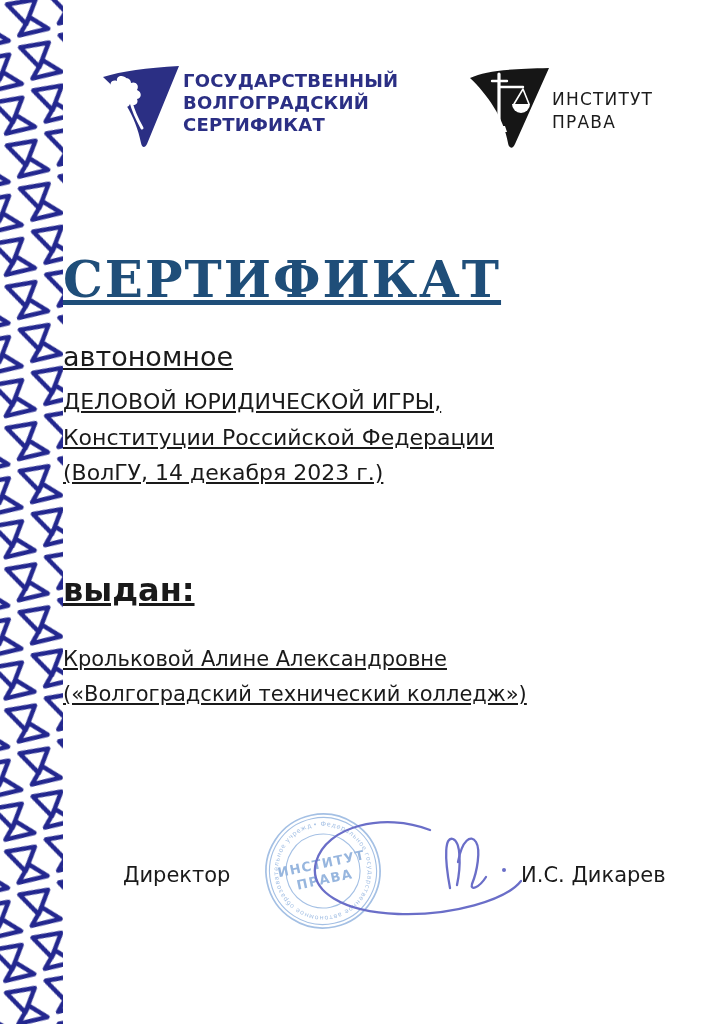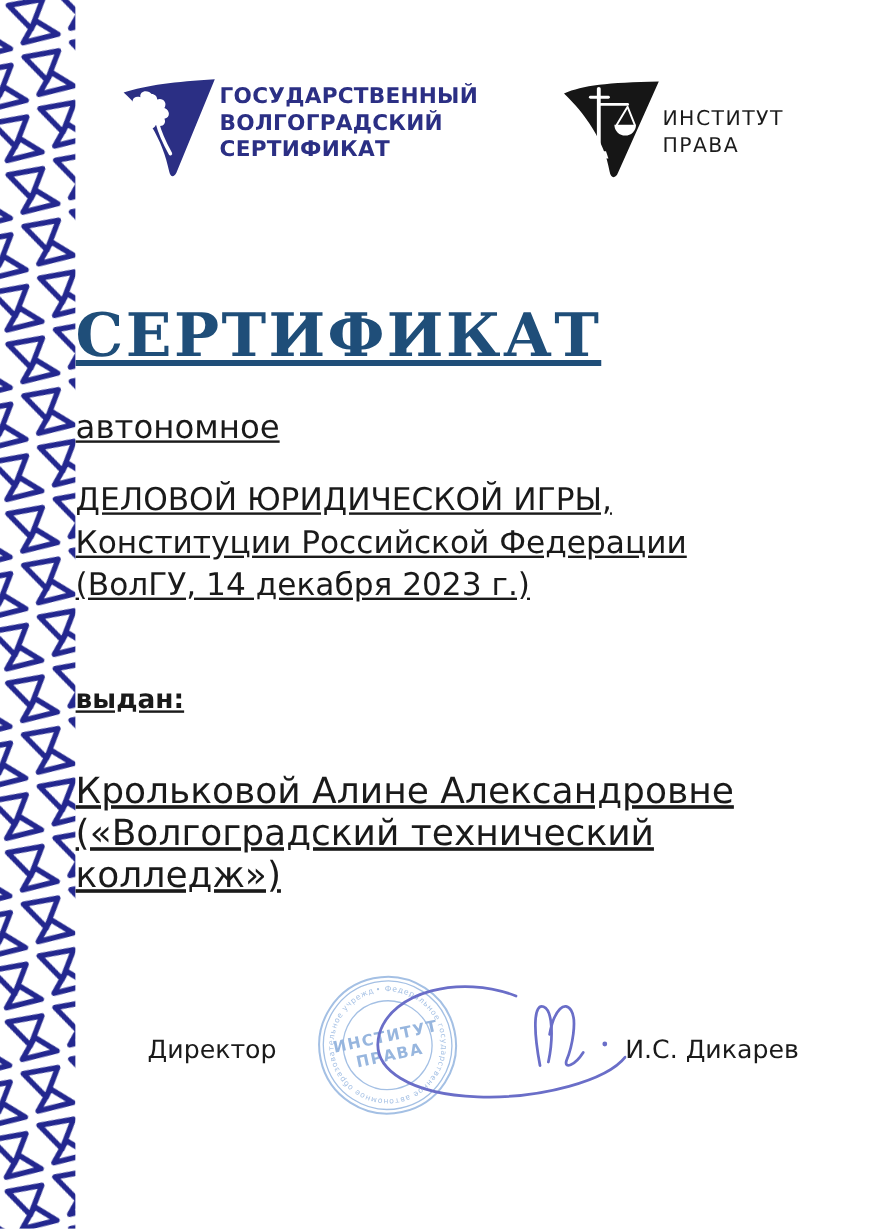--- a/index.html
+++ b/index.html
@@ -17,23 +17,23 @@
   #volsu-wordmark{left:183px;top:70px;line-height:22px;
     font-size:18px;font-weight:700;letter-spacing:.2px;color:#2b2f84;}
   #law-logo{left:466px;top:66px;width:86px;height:84px;}
   #law-wordmark{left:552px;top:88px;line-height:23px;
     font-size:17px;font-weight:500;letter-spacing:1.2px;color:#1b1b1b;}
   
   .centerline{left:63px;width:661px;text-decoration:underline;}
   #title{top:250px;font-family:"DejaVu Serif","Liberation Serif",serif;
     font-weight:700;font-size:50px;letter-spacing:2px;color:#1f4e79;}
   #subtitle{top:341px;font-size:27px;}
-  #event-block{top:400px;font-size:26px;line-height:35.5px;}
-  #issued{top:571px;font-size:22px;font-weight:600;}
-  #recipient-block{top:642px;font-size:30px;line-height:35px;}
+  #event-block{top:384px;font-size:22px;line-height:35.5px;}
+  #issued{top:571px;font-size:32px;font-weight:600;}
+  #recipient-block{top:642px;font-size:21px;line-height:35px;}
   
   #director-label{left:123px;top:863px;font-size:21px;}
   #signer-name{left:521px;top:863px;font-size:21px;}
   #stamp{left:256px;top:804px;width:134px;height:134px;opacity:.92;}
   #signature{left:282px;top:808px;width:240px;height:122px;}
   .stamp-center{font-size:13px;font-weight:700;letter-spacing:1.3px;fill:#8fb0dc;}
   .stamp-ring-text{font-size:6.4px;letter-spacing:.6px;fill:#9dbbe2;}
 </style>
 </head>
 <body>

